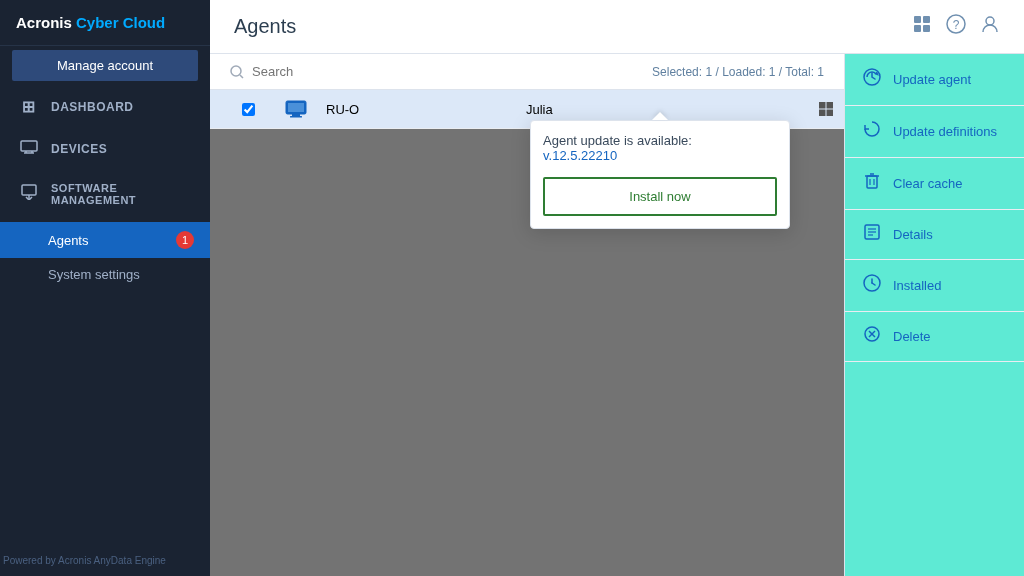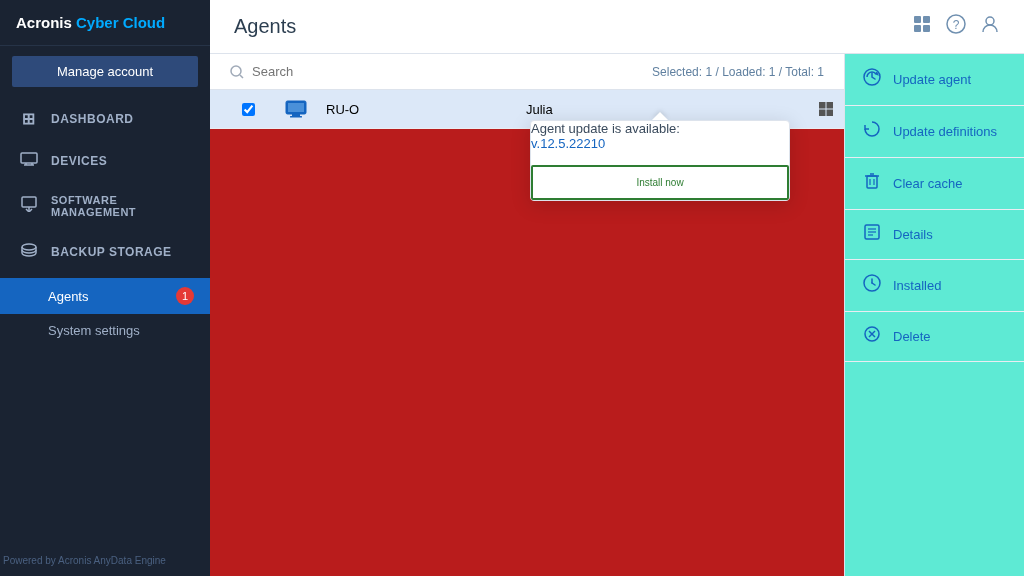--- a/index.html
+++ b/index.html
@@ -16,21 +16,21 @@
     }
     .sidebar-logo {
       padding: 14px 16px;
       display: flex;
       align-items: center;
       border-bottom: 1px solid #263347;
     }
     .logo-text { color: white; font-size: 15px; font-weight: 300; }
     .logo-text span { font-weight: 700; }
     .manage-account-btn {
-      margin: 10px 12px;
+      margin: 4px 12px;
       background: #2e4a7a;
       color: white;
       border: none;
       padding: 8px 12px;
       text-align: center;
       cursor: pointer;
       font-size: 13px;
       border-radius: 2px;
       width: calc(100% - 24px);
     }
@@ -144,21 +144,21 @@
       padding: 8px 20px;
       background: white;
       border-bottom: 1px solid #dde3ec;
       color: #6080a0;
       font-size: 12px;
       font-weight: 600;
     }
     .table-header div { display: flex; align-items: center; gap: 4px; }
     .col-check { justify-content: center; }
 
-    .table-body { flex: 1; background: #b91c1c; position: relative; overflow-y: auto; }
+    .table-body { flex: 1; background: #737373; position: relative; overflow-y: auto; }
     .table-row {
       display: grid;
       grid-template-columns: 36px 60px 200px 200px 200px 80px;
       padding: 10px 20px;
       border-bottom: 1px solid #eaedf2;
       align-items: center;
       background: #dce8f8;
     }
     .table-row.selected { background: #dce8f8; }
     .col-center { display: flex; justify-content: center; align-items: center; }
@@ -191,32 +191,32 @@
       left: 50%;
       transform: translateX(-50%);
       width: 0;
       height: 0;
       border-left: 8px solid transparent;
       border-right: 8px solid transparent;
       border-bottom: 8px solid white;
       filter: drop-shadow(0 -2px 2px rgba(0,0,0,0.1));
     }
     .popup-body {
-      padding: 0;
+      padding: 12px;
     }
     .popup-message { font-size: 13px; color: #3a4a5c; margin-bottom: 14px; }
     .popup-version { color: #1565c0; }
     .install-btn {
       display: block;
       width: 100%;
       padding: 10px;
       background: white;
       border: 2px solid #2e7d32;
       color: #2e7d32;
-      font-size: 10px;
+      font-size: 13px;
       font-weight: 500;
       cursor: pointer;
       text-align: center;
       border-radius: 2px;
     }
 
     
     .right-panel {
       width: 180px;
       min-width: 180px;
@@ -271,31 +271,20 @@
   </div>
   <div class="nav-item">
     <span class="nav-icon">
       <svg width="16" height="16" viewBox="0 0 16 16" fill="none">
         <rect x="1" y="1" width="14" height="10" rx="1" stroke="#a0b0c8" stroke-width="1.5" fill="none"></rect>
         <line x1="8" y1="11" x2="8" y2="15" stroke="#a0b0c8" stroke-width="1.5"></line>
         <polyline points="5,13 8,16 11,13" stroke="#a0b0c8" stroke-width="1.5" fill="none"></polyline>
       </svg>
     </span>
     <span style="font-size:11px;">SOFTWARE MANAGEMENT</span>
-  </div>
-  <div class="nav-item">
-    <span class="nav-icon">
-      <svg width="16" height="16" viewBox="0 0 16 16" fill="none">
-        <ellipse cx="8" cy="5" rx="7" ry="3" stroke="#a0b0c8" stroke-width="1.5" fill="none"></ellipse>
-        <path d="M1 5v6c0 1.66 3.13 3 7 3s7-1.34 7-3V5" stroke="#a0b0c8" stroke-width="1.5" fill="none"></path>
-        <line x1="1" y1="8" x2="1" y2="8" stroke="#a0b0c8"></line>
-        <path d="M1 8c0 1.66 3.13 3 7 3s7-1.34 7-3" stroke="#a0b0c8" stroke-width="1.5" fill="none"></path>
-      </svg>
-    </span>
-    <span>BACKUP STORAGE</span>
   </div>
 
   <div class="nav-sub">
     <div class="nav-sub-item active">
       <span>Agents</span>
       <span class="badge">1</span>
     </div>
     <div class="nav-sub-item">
       <span>System settings</span>
     </div>

